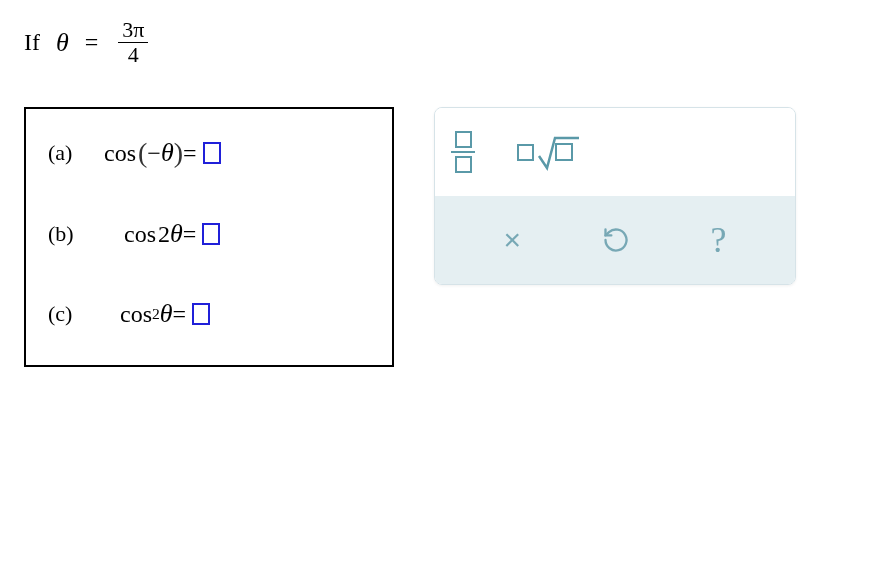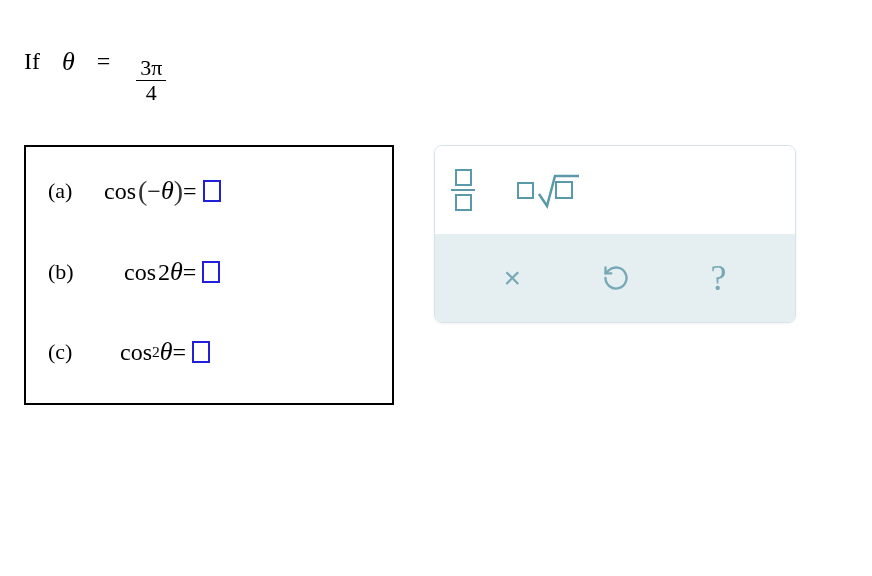--- a/index.html
+++ b/index.html
@@ -12,37 +12,36 @@
       background: #fff;
       width: 872px;
       height: 576px;
       padding: 18px 24px;
       color: #000;
     }
     .problem-statement {
       font-size: 24px;
       display: flex;
       align-items: center;
-      gap: 22px;
+      gap: 16px;
       margin-bottom: 40px;
       text-align: right;
     }
     .frac {
       display: inline-flex;
       flex-direction: column;
       align-items: center;
       vertical-align: middle;
       font-size: 22px;
       line-height: 1.1;
       margin: 0 4px;
     }
     .frac .num {
       padding: 0 4px;
       border-bottom: 1.5px solid #000;
-      margin-top: 38px;
     }
     .frac .den {
       padding: 0 4px;
     }
     .italic {
       font-style: italic;
     }
     .content-row {
       display: flex;
       gap: 40px;

